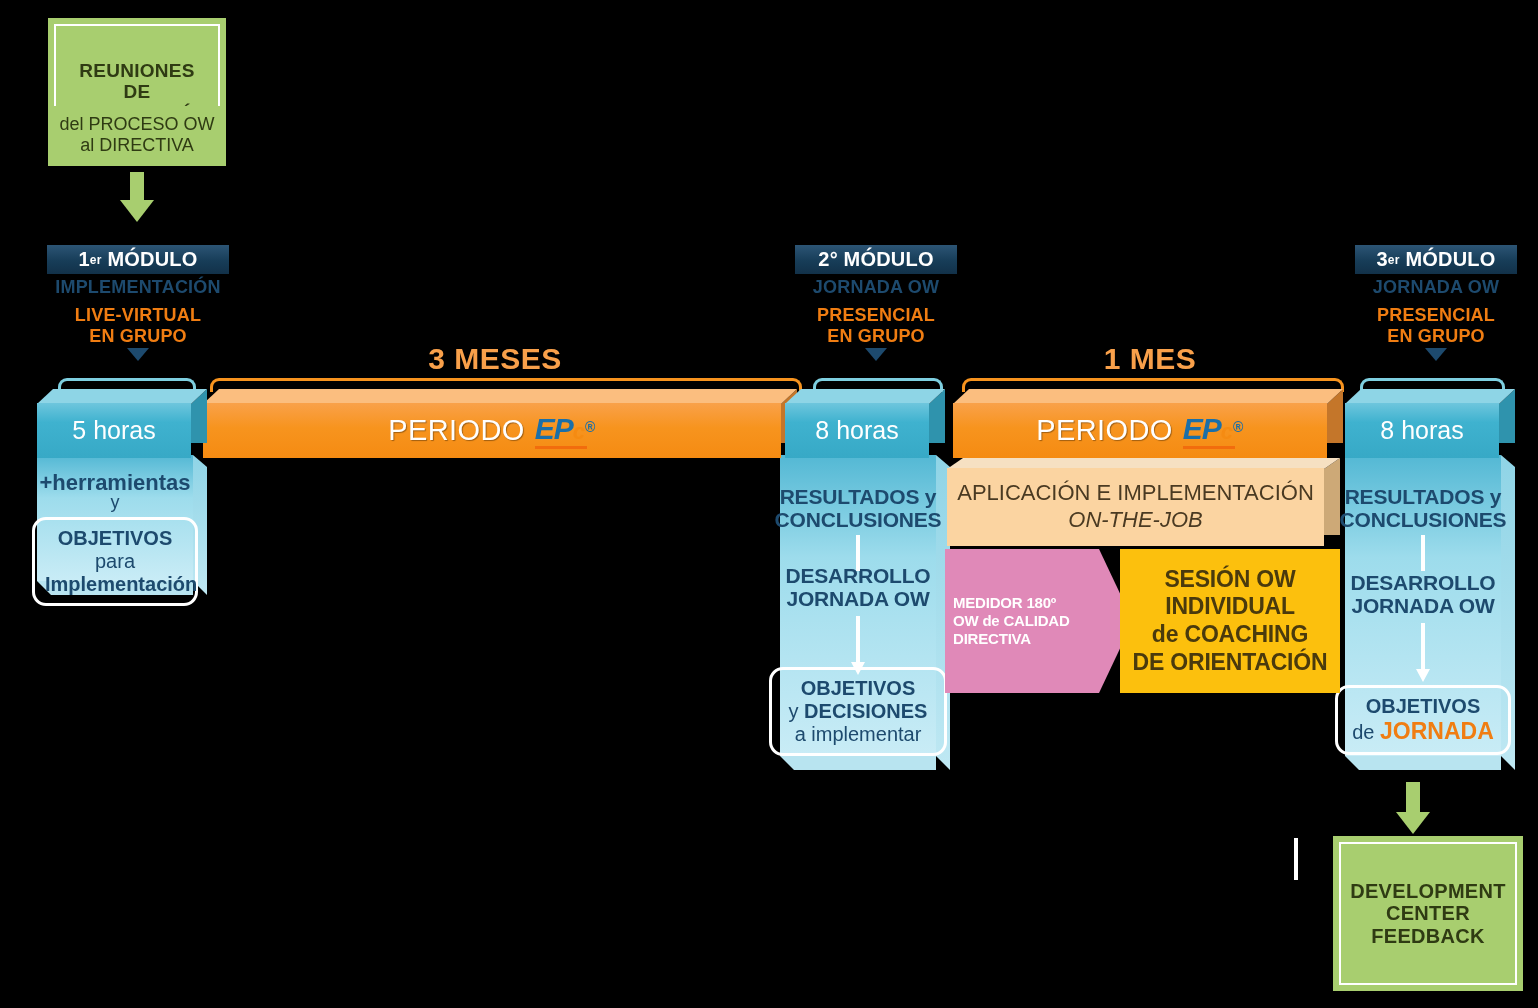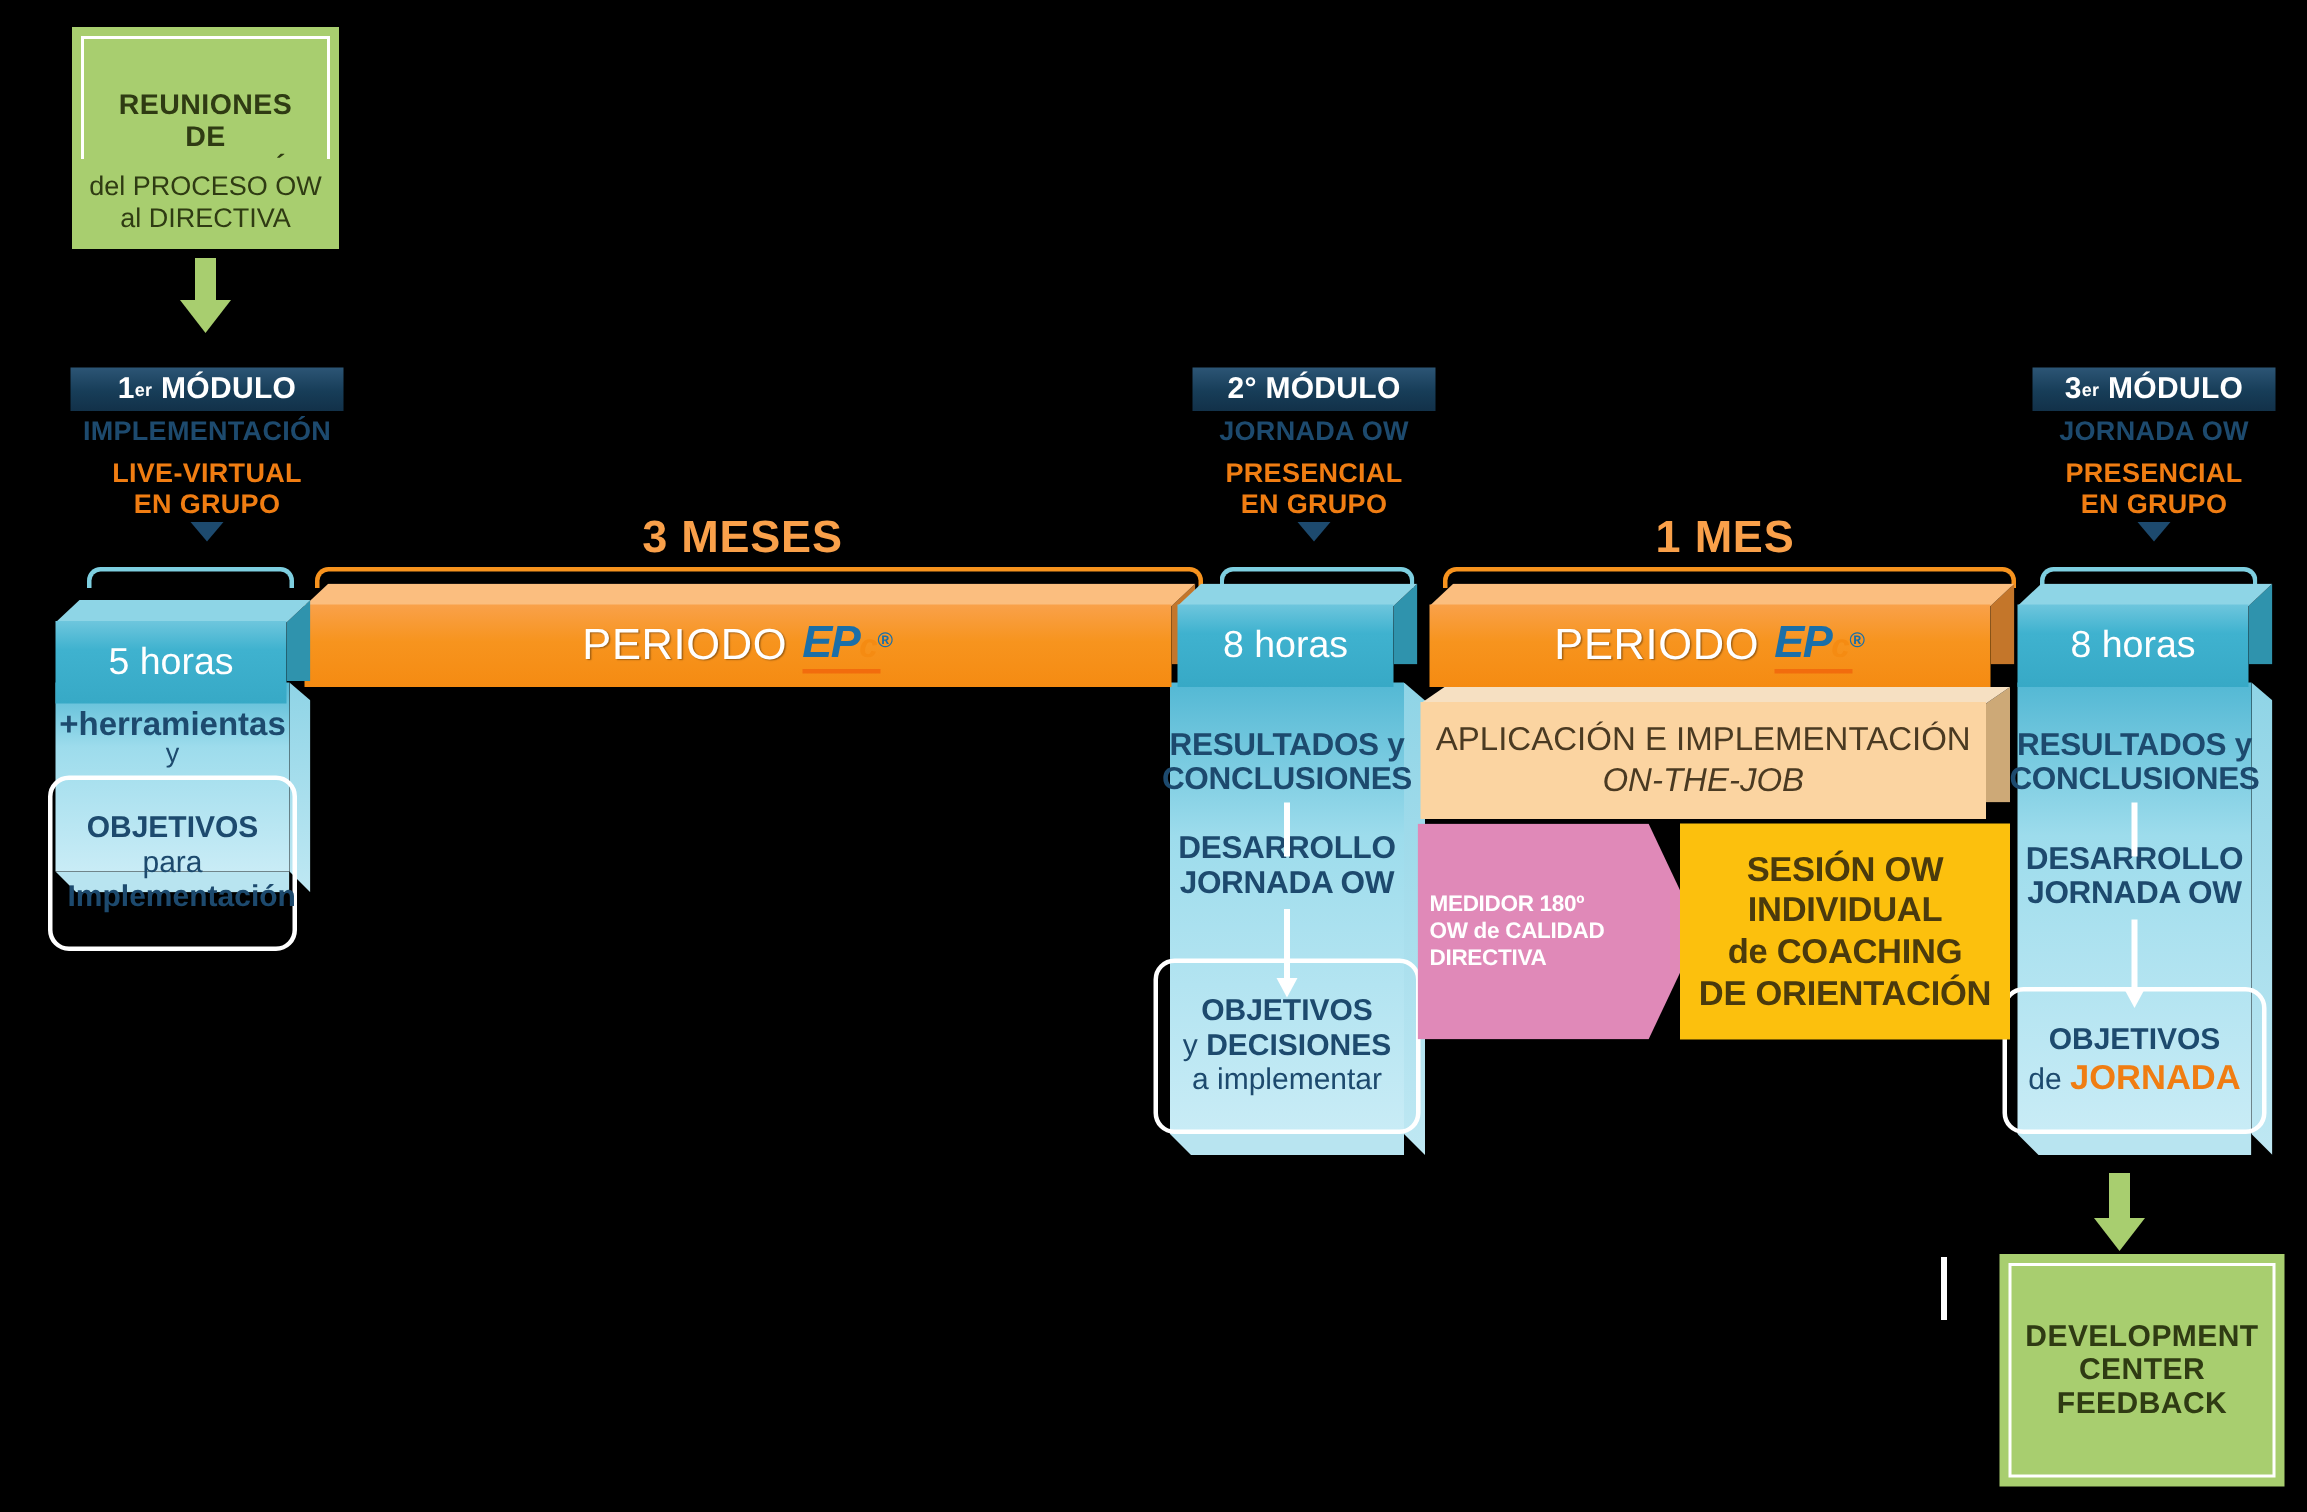--- a/index.html
+++ b/index.html
@@ -89,21 +89,21 @@
   .colbox .side{position:absolute;right:0;top:0;width:14px;bottom:0;
     background:linear-gradient(180deg,#8fd4e6 0%,#bfe8f3 100%);
     clip-path:polygon(0 0,100% 12px,100% 100%,0 calc(100% - 14px));}
   .colbox .bot{position:absolute;left:0;right:14px;bottom:0;height:14px;background:#b8e4f0;
     clip-path:polygon(0 0,100% 0,100% 100%,14px 100%);}
   .col-h{color:#1d4a6e;font-weight:bold;font-size:21px;text-align:center;line-height:1.1;letter-spacing:-.2px;}
   .warrow{position:relative;width:14px;}
   .warrow .s{position:absolute;left:5px;top:0;width:4px;background:#ffffff;}
   .warrow .h{position:absolute;left:0;width:0;height:0;border-left:7px solid transparent;
      border-right:7px solid transparent;border-top:13px solid #ffffff;}
-  .pill{border:3px solid #ffffff;border-radius:14px;padding:21px 10px;text-align:center;
+  .pill{border:3px solid #ffffff;border-radius:14px;padding:7px 10px;text-align:center;
      color:#1d4a6e;font-weight:bold;font-size:20px;line-height:1.15;}
   .pill .light{font-weight:normal;}
   .pill .orange{color:#f07d12;font-weight:bold;font-size:23px;}
   .plus-head{color:#1d4a6e;font-weight:bold;font-size:22px;text-align:center;line-height:1.1;}
 
   
   .chev{position:absolute;background:#e089b8;
     clip-path:polygon(0 0,calc(100% - 34px) 0,100% 50%,calc(100% - 34px) 100%,0 100%);
     display:flex;align-items:center;}
   .chev .t{color:#fff;font-weight:bold;font-size:15px;line-height:1.18;padding-left:8px;letter-spacing:-.2px;}
@@ -301,21 +301,21 @@
         <span class="epc">
           <span class="ep">EP</span>
             <span class="c">c</span>
             <span class="r">®</span>
           <span class="ul"></span>
         </span>
       </div>
     </div>
   </div>
 
-  <div class="hbox" style="left:37px;top:400px;width:170px;height:69px;">
+  <div class="hbox" style="left:37px;top:389px;width:170px;height:69px;">
     <div class="side"></div>
     <div class="topq"></div>
     <div class="face">5 horas</div>
   </div>
 
   <div class="hbox" style="left:785px;top:389px;width:160px;height:69px;">
     <div class="side"></div>
     <div class="topq"></div>
     <div class="face">8 horas</div>
   </div>

